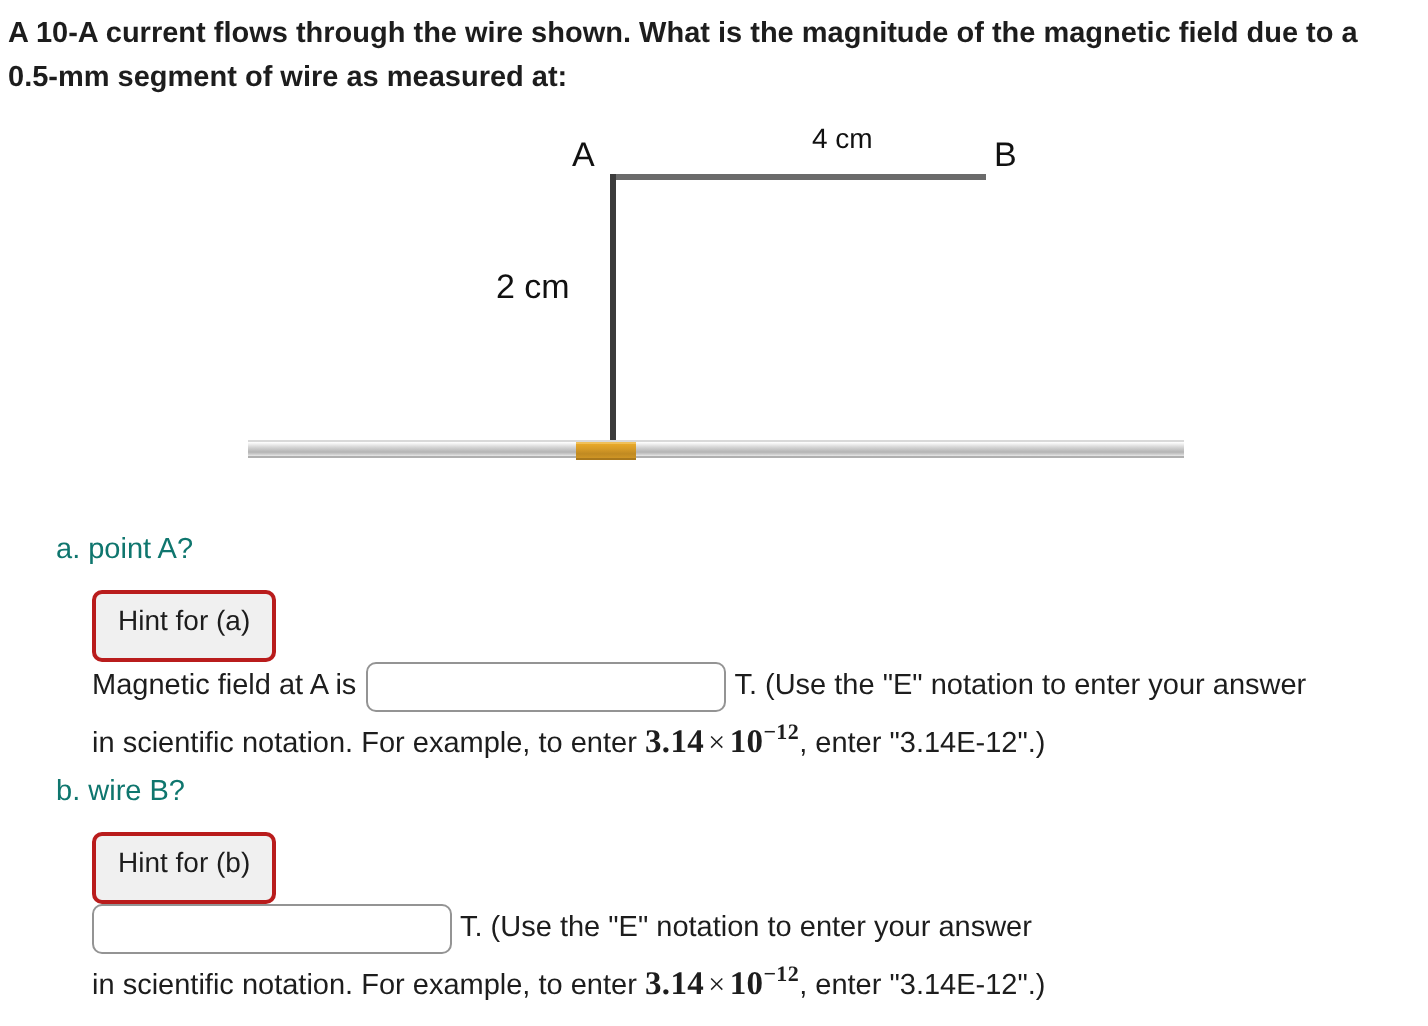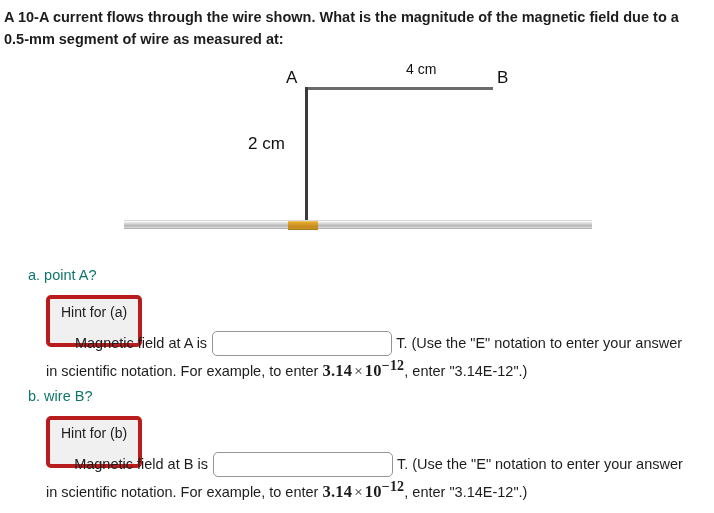--- a/index.html
+++ b/index.html
@@ -118,48 +118,47 @@
     top: 0px;
     font-size: 14.5px;
     line-height: 20px;
     color: #0f766e;
   }
 
   .hint-button {
     position: absolute;
     left: 46px;
     top: 30px;
-    padding: 5px 11px 22px 11px;
+    padding: 5px 11px 10px 11px;
     font-family: "Liberation Sans", sans-serif;
     font-size: 14px;
     line-height: 17px;
     color: #1d1d1d;
     background: #f0f0f0;
-    border: 4px solid #b91c1c;
+    border: 2px solid #b91c1c;
     border-radius: 5px;
     cursor: pointer;
     white-space: nowrap;
     text-align: right;
   }
 
   .answer-block {
     position: absolute;
     left: 46px;
     top: 64px;
     width: 665px;
     font-size: 14.5px;
     line-height: 28px;
     color: #1d1d1d;
   }
   .answer-line-1 {
     display: flex;
     align-items: center;
     height: 28px;
     white-space: nowrap;
-    justify-content: center;
   }
   .answer-line-2 {
     height: 28px;
     white-space: nowrap;
     line-height: 28px;
   }
   .answer-prefix { margin-right: 5px; }
   .answer-input {
     width: 180px;
     height: 25px;
@@ -181,21 +180,21 @@
     font-size: 16.5px;
     font-weight: bold;
     letter-spacing: 0.2px;
   }
   .mathy .times {
     font-weight: normal;
     font-size: 15px;
     padding: 0 2px;
   }
   .mathy sup {
-    font-size: 14px;
+    font-size: 11px;
     font-weight: bold;
     vertical-align: super;
     line-height: 0;
   }
 </style>
 </head>
 <body>
 
 <div class="prompt">
   <span>A 10-A current flows through the wire shown. What is the magnitude of the magnetic field due to a</span>
@@ -238,21 +237,20 @@
   </div>
 </div>
 
 <div class="part part-b">
   <div class="part-heading">b. wire B?</div>
 
   <button class="hint-button">Hint for (b)</button>
 
   <div class="answer-block">
     <div class="answer-line-1">
-      <span class="answer-prefix">Magnetic field at B is</span>
       <input class="answer-input" type="text" placeholder="" style="">
       <span class="answer-suffix">T. (Use the "E" notation to enter your answer</span>
     </div>
     <div class="answer-line-2">
       <span>in scientific notation. For example, to enter</span>
       <span class="mathy"><span>3.14</span><span class="times">×</span><span>10</span><sup>−12</sup></span><span>, enter "3.14E-12".)</span>
     </div>
   </div>
 </div>
 

